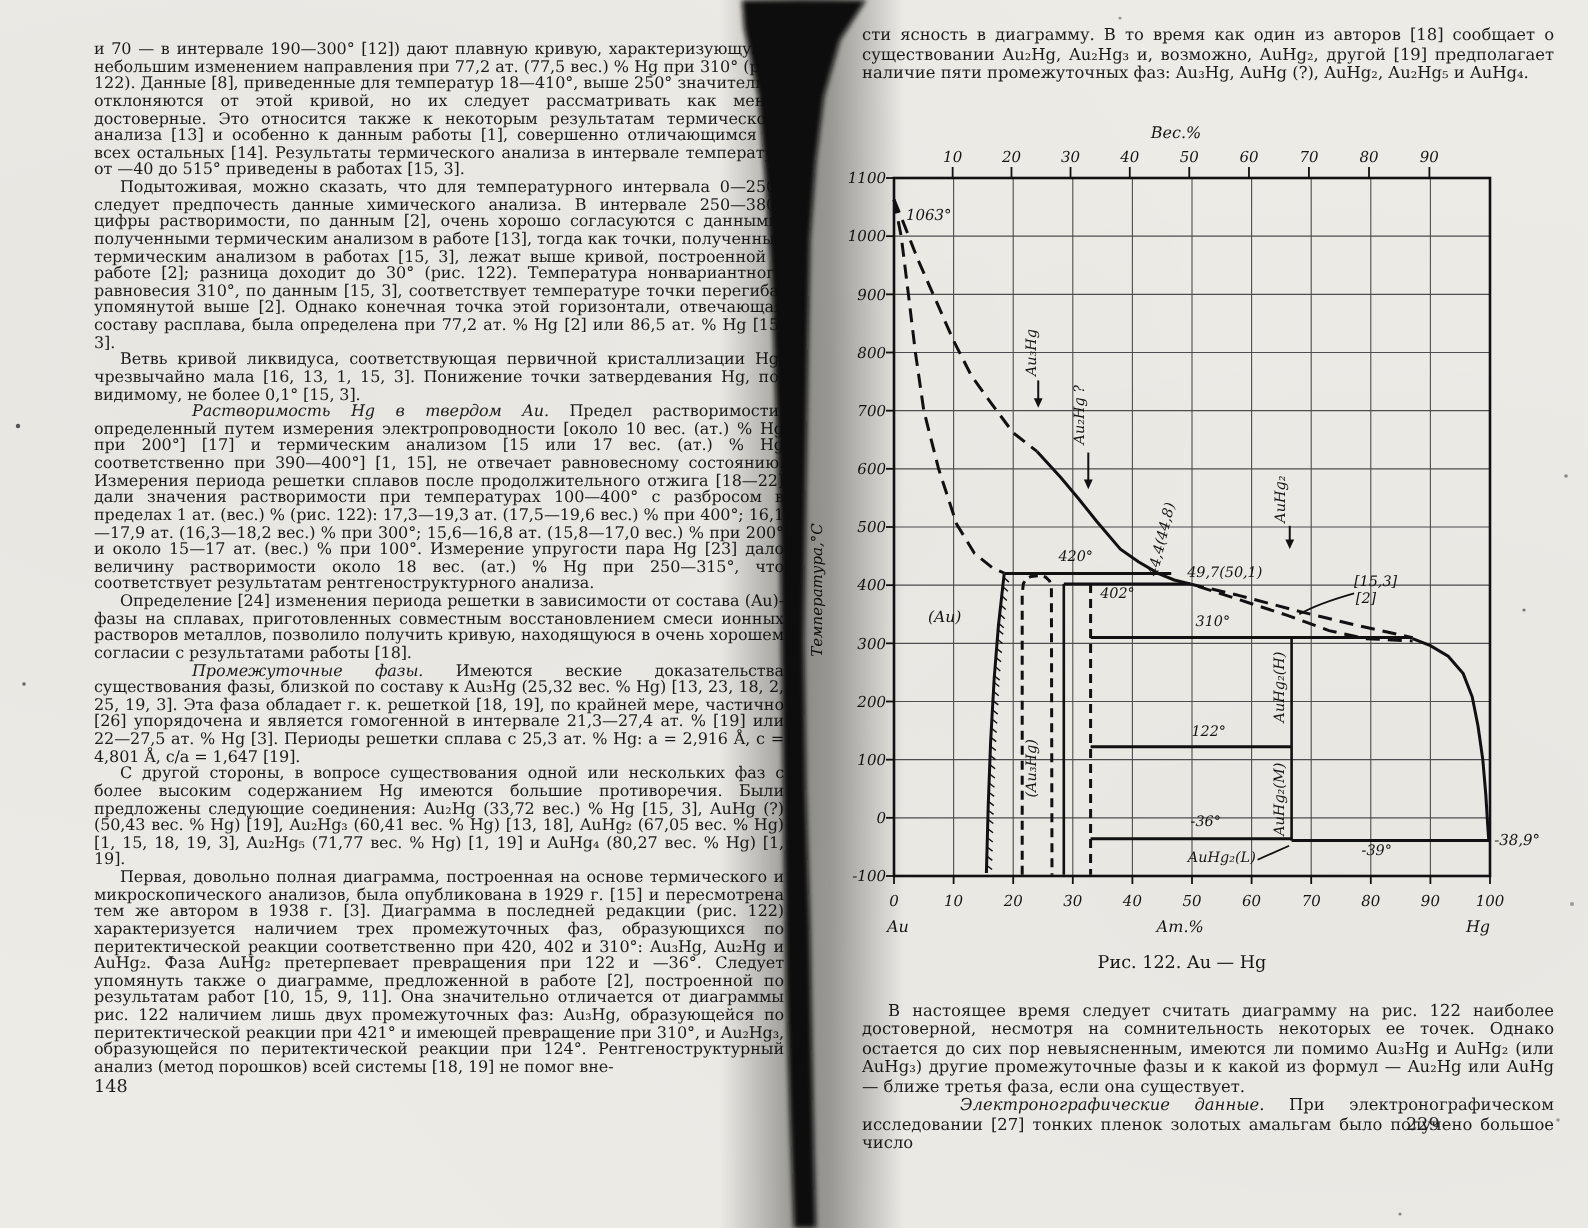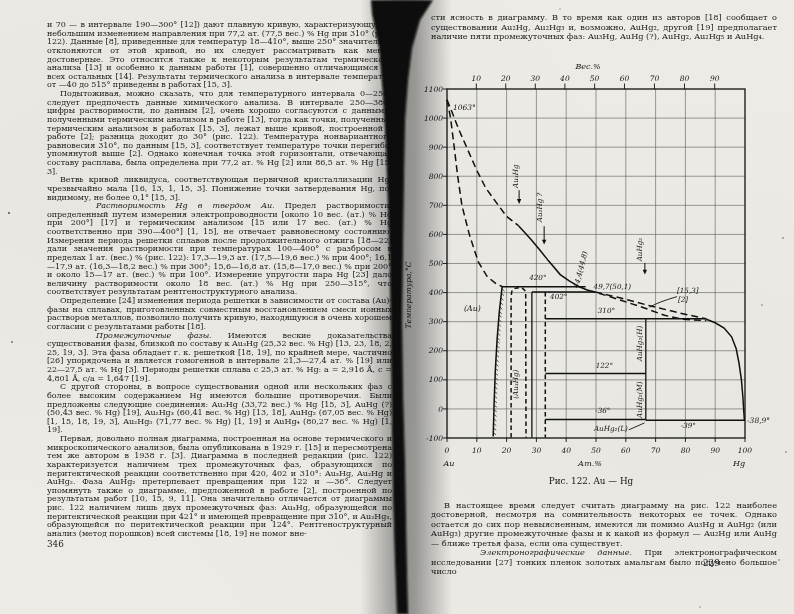--- a/index.html
+++ b/index.html
@@ -31,21 +31,21 @@
     <div class="text-col" id="left-col">
         <p class="noindent">и 70 — в интервале 190—300° [12]) дают плавную кривую, характеризующуюся небольшим изменением направления при 77,2 ат. (77,5 вес.) % Hg при 310° (рис. 122). Данные [8], приведенные для температур 18—410°, выше 250° значительно отклоняются от этой кривой, но их следует рассматривать как менее достоверные. Это относится также к некоторым результатам термического анализа [13] и особенно к данным работы [1], совершенно отличающимся от всех остальных [14]. Результаты термического анализа в интервале температур от —40 до 515° приведены в работах [15, 3].</p>
         <p>Подытоживая, можно сказать, что для температурного интервала 0—250° следует предпочесть данные химического анализа. В интервале 250—380° цифры растворимости, по данным [2], очень хорошо согласуются с данными, полученными термическим анализом в работе [13], тогда как точки, полученные термическим анализом в работах [15, 3], лежат выше кривой, построенной в работе [2]; разница доходит до 30° (рис. 122). Температура нонвариантного равновесия 310°, по данным [15, 3], соответствует температуре точки перегиба, упомянутой выше [2]. Однако конечная точка этой горизонтали, отвечающая составу расплава, была определена при 77,2 ат. % Hg [2] или 86,5 ат. % Hg [15, 3].</p>
         <p>Ветвь кривой ликвидуса, соответствующая первичной кристаллизации Hg, чрезвычайно мала [16, 13, 1, 15, 3]. Понижение точки затвердевания Hg, по-видимому, не более 0,1° [15, 3].</p>
         <p><i>Растворимость Hg в твердом Au.</i> Предел растворимости, определенный путем измерения электропроводности [около 10 вес. (ат.) % Hg при 200°] [17] и термическим анализом [15 или 17 вес. (ат.) % Hg соответственно при 390—400°] [1, 15], не отвечает равновесному состоянию. Измерения периода решетки сплавов после продолжительного отжига [18—22] дали значения растворимости при температурах 100—400° с разбросом в пределах 1 ат. (вес.) % (рис. 122): 17,3—19,3 ат. (17,5—19,6 вес.) % при 400°; 16,1—17,9 ат. (16,3—18,2 вес.) % при 300°; 15,6—16,8 ат. (15,8—17,0 вес.) % при 200° и около 15—17 ат. (вес.) % при 100°. Измерение упругости пара Hg [23] дало величину растворимости около 18 вес. (ат.) % Hg при 250—315°, что соответствует результатам рентгеноструктурного анализа.</p>
         <p>Определение [24] изменения периода решетки в зависимости от состава (Au)-фазы на сплавах, приготовленных совместным восстановлением смеси ионных растворов металлов, позволило получить кривую, находящуюся в очень хорошем согласии с результатами работы [18].</p>
         <p><i>Промежуточные фазы.</i> Имеются веские доказательства существования фазы, близкой по составу к Au₃Hg (25,32 вес. % Hg) [13, 23, 18, 2, 25, 19, 3]. Эта фаза обладает г. к. решеткой [18, 19], по крайней мере, частично [26] упорядочена и является гомогенной в интервале 21,3—27,4 ат. % [19] или 22—27,5 ат. % Hg [3]. Периоды решетки сплава с 25,3 ат. % Hg: a = 2,916 Å, c = 4,801 Å, c/a = 1,647 [19].</p>
         <p>С другой стороны, в вопросе существования одной или нескольких фаз с более высоким содержанием Hg имеются большие противоречия. Были предложены следующие соединения: Au₂Hg (33,72 вес.) % Hg [15, 3], AuHg (?) (50,43 вес. % Hg) [19], Au₂Hg₃ (60,41 вес. % Hg) [13, 18], AuHg₂ (67,05 вес. % Hg) [1, 15, 18, 19, 3], Au₂Hg₅ (71,77 вес. % Hg) [1, 19] и AuHg₄ (80,27 вес. % Hg) [1, 19].</p>
         <p>Первая, довольно полная диаграмма, построенная на основе термического и микроскопического анализов, была опубликована в 1929 г. [15] и пересмотрена тем же автором в 1938 г. [3]. Диаграмма в последней редакции (рис. 122) характеризуется наличием трех промежуточных фаз, образующихся по перитектической реакции соответственно при 420, 402 и 310°: Au₃Hg, Au₂Hg и AuHg₂. Фаза AuHg₂ претерпевает превращения при 122 и —36°. Следует упомянуть также о диаграмме, предложенной в работе [2], построенной по результатам работ [10, 15, 9, 11]. Она значительно отличается от диаграммы рис. 122 наличием лишь двух промежуточных фаз: Au₃Hg, образующейся по перитектической реакции при 421° и имеющей превращение при 310°, и Au₂Hg₃, образующейся по перитектической реакции при 124°. Рентгеноструктурный анализ (метод порошков) всей системы [18, 19] не помог вне-</p>
       </div>
-    <div class="pageno" id="pn-left">346</div>
+    <div class="pageno" id="pn-left">148</div>
   </div>
 
   <div>
     <div class="text-col" id="intro-col">
         <p class="noindent">сти ясность в диаграмму. В то время как один из авторов [18] сообщает о существовании Au₂Hg, Au₂Hg₃ и, возможно, AuHg₂, другой [19] предполагает наличие пяти промежуточных фаз: Au₃Hg, AuHg (?), AuHg₂, Au₂Hg₅ и AuHg₄.</p>
       </div>
     <svg id="chart" width="396" height="445" viewBox="0 0 396 445">
         <g stroke="#4d4d4d" stroke-width="0.55">
           <line x1="78.8" y1="35" x2="78.8" y2="383.9996"></line>
           <line x1="108.6" y1="35" x2="108.6" y2="383.9996"></line>

